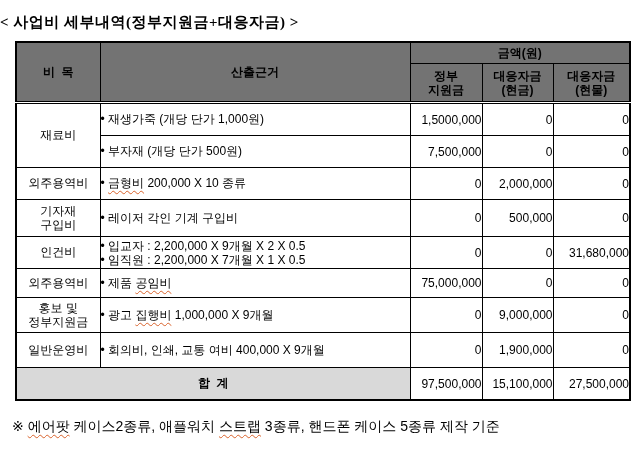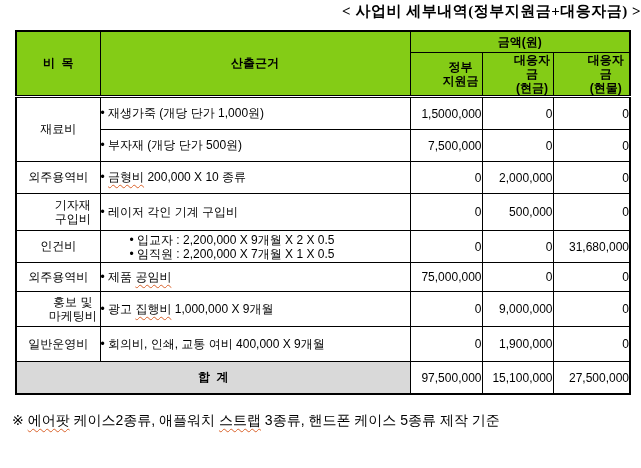--- a/index.html
+++ b/index.html
@@ -2,38 +2,38 @@
 <html><head>
 <meta charset="utf-8">
 <style>
   html,body { margin:0; padding:0; background:#ffffff; }
   .page {
     width:641px; height:468px; background:#ffffff; color:#000;
     font-family:"Liberation Sans","DejaVu Sans",sans-serif;
     position:relative; box-sizing:border-box; overflow:hidden;
   }
   .title {
-    text-align:right; padding-top:2px; height:24px;
+    text-align:left; padding-top:13px; height:24px;
     font-family:"Liberation Serif","DejaVu Serif",serif;
     font-weight:bold; font-size:15px; letter-spacing:0.5px;
   }
   table.tbl {
     border-collapse:collapse; table-layout:fixed;
     margin:4px 0 0 15px; width:614px;
     border:2px solid #000;
   }
   .tbl th, .tbl td {
     border:1px solid #000; font-size:12px; vertical-align:middle;
     padding:0; overflow:hidden;
   }
-  .tbl thead th { background:#84cc16; font-weight:bold; text-align:center; }
+  .tbl thead th { background:#737373; font-weight:bold; text-align:center; }
   .tbl thead tr.hr1 th { height:20px; }
   .tbl thead tr.hr2 th { height:37px; }
   .tbl thead tr.hr2 th, .tbl thead tr.hr1 th[rowspan] { border-bottom:3px double #000; }
-  .bl { display:block; line-height:14px;padding-left:29px; }
+  .bl { display:block; line-height:14px; }
   .item { text-align:center; line-height:15px; }
   .basis { text-align:left; padding-left:5px; line-height:15px; }
   .num { text-align:right; padding-right:3px; }
   .ws { white-space:pre; }
   .h31 td { height:31px; }
   .h28 td { height:28px; }
   .h34 td { height:34px; }
   .h36 td { height:36px;margin-left:44px; }
   .total-label {
     background:#d9d9d9; font-weight:bold; text-align:center;
@@ -140,21 +140,21 @@
           <span>• 제품 </span><span class="wavy">공임비</span><span></span>
         </td>
         <td class="num">75,000,000</td>
         <td class="num">0</td>
         <td class="num">0</td>
       </tr>
 
       <tr class="h34">
         <td class="item">
           <span class="bl">홍보 및</span>
-          <span class="bl">마케팅비</span>
+          <span class="bl">정부지원금</span>
         </td>
         <td class="basis">
           <span>• 광고 </span><span class="wavy">집행비</span><span> 1,000,000 X 9개월</span>
         </td>
         <td class="num">0</td>
         <td class="num">9,000,000</td>
         <td class="num">0</td>
       </tr>
 
       <tr class="h34">

